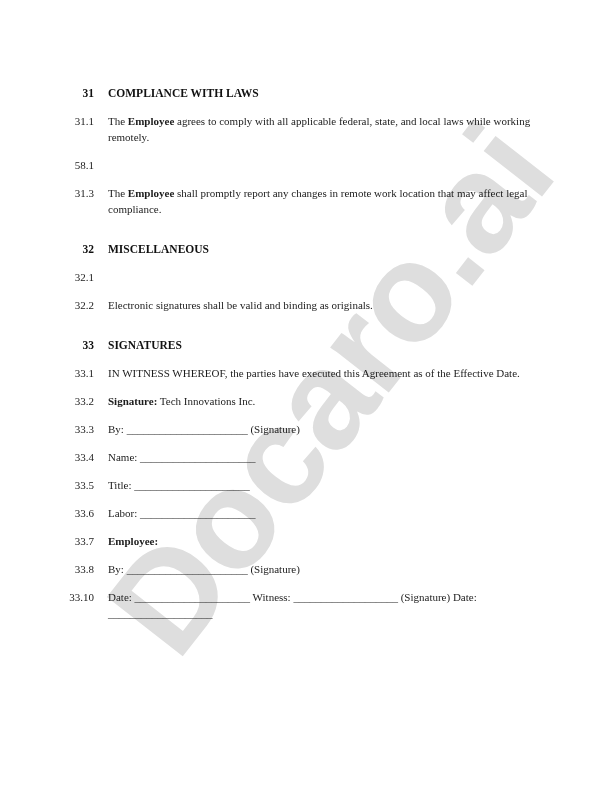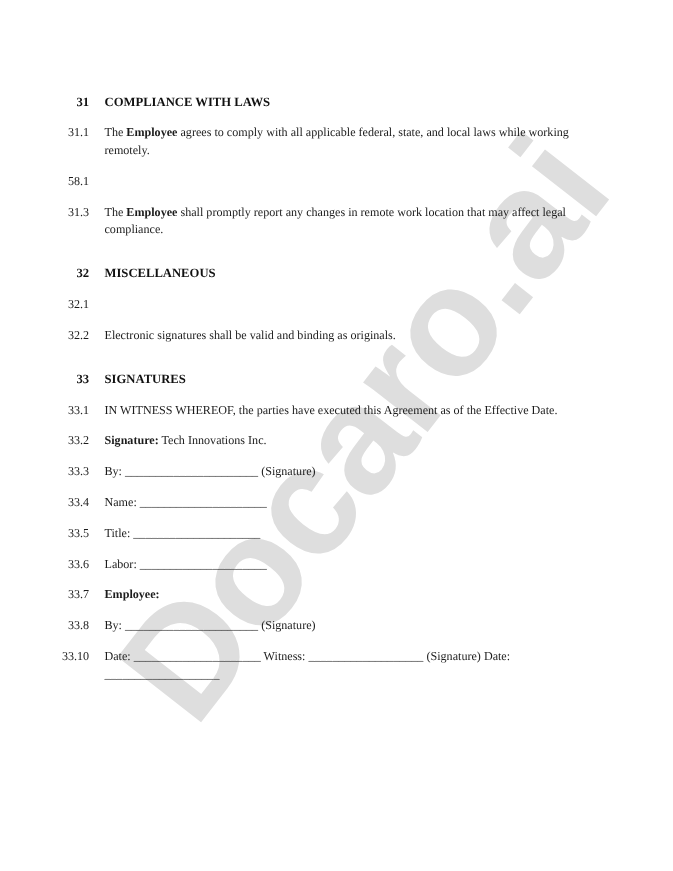--- a/index.html
+++ b/index.html
@@ -26,21 +26,21 @@
     font-weight: 700;
     font-size: 140px;
     letter-spacing: -2px;
     white-space: nowrap;
     z-index: 0;
     user-select: none;
   }
   .doc-body {
     position: relative;
     z-index: 1;
-    padding: 61px 69px 0 31px;
+    padding: 61px 69px 0 44px;
     font-size: 11px;
     line-height: 16px;
     color: #1c1c1c;
   }
   .section-heading {
     display: grid;
     grid-template-columns: 50px 1fr;
     column-gap: 14px;
     font-weight: bold;
     font-size: 11.5px;

